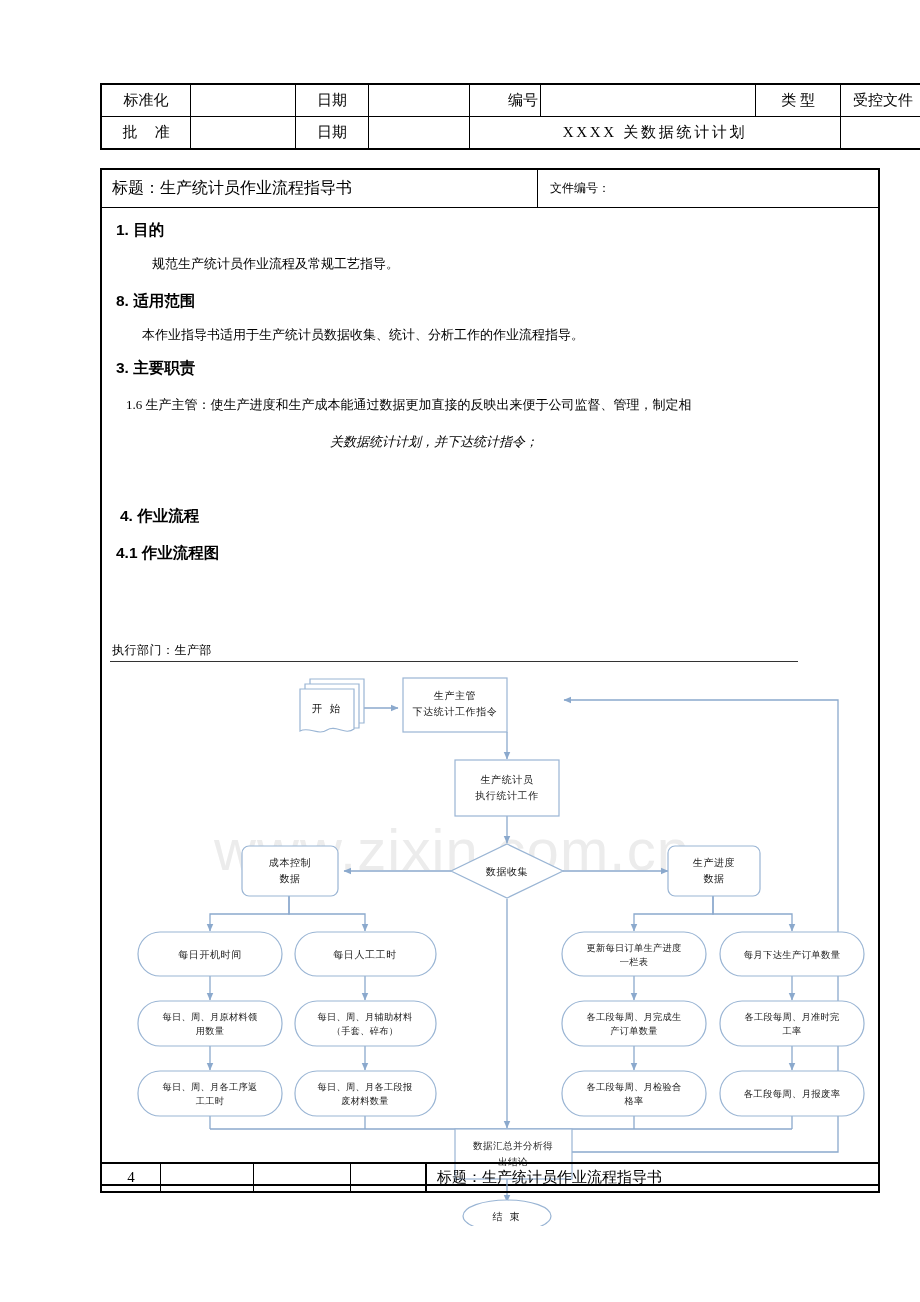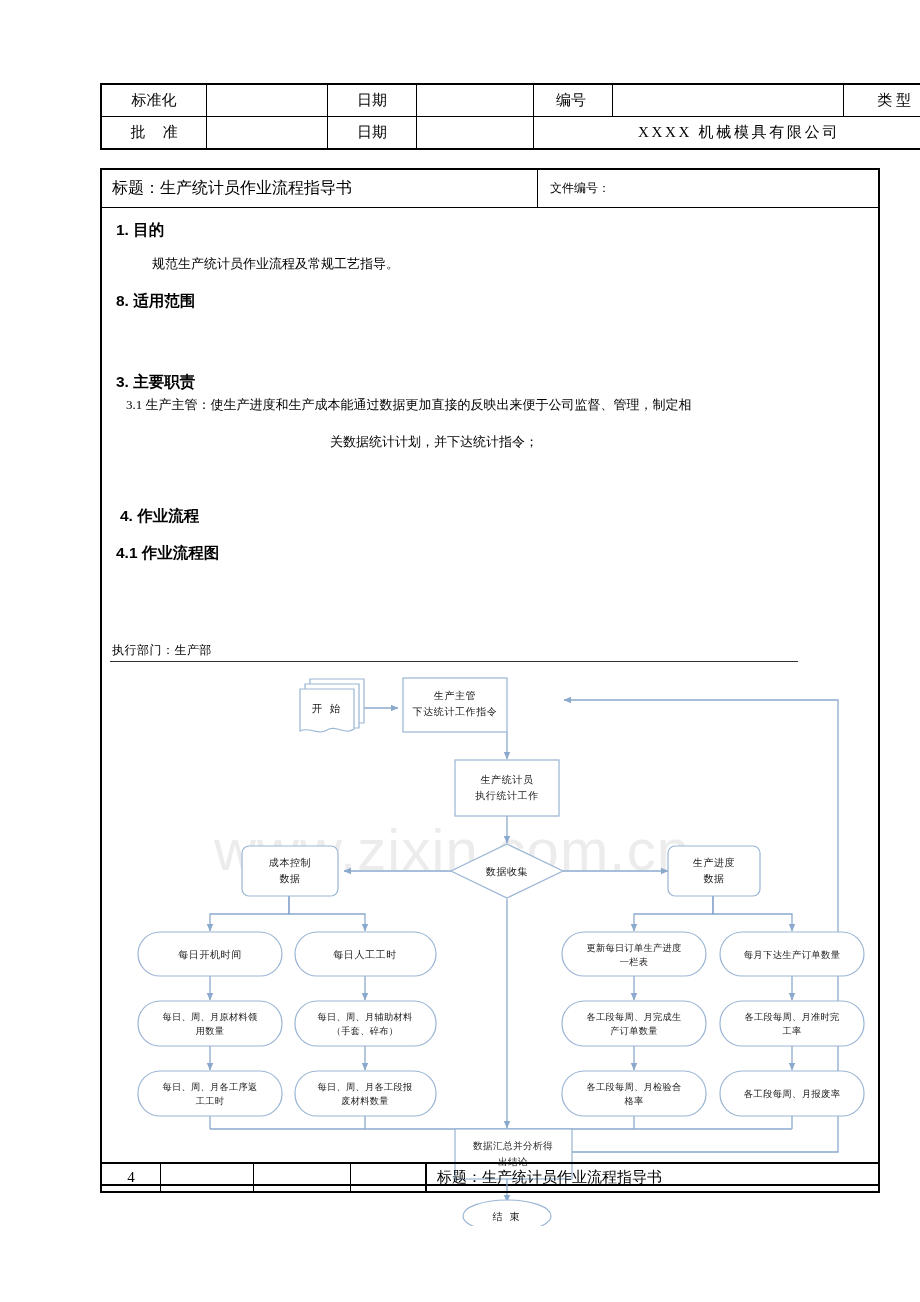--- a/index.html
+++ b/index.html
@@ -31,21 +31,21 @@
     width: 780px;
     border-collapse: collapse;
     table-layout: fixed;
   }
   .hdr-table td {
     border: 1px solid #000;
     height: 31px;
     font-size: 15px;
     text-align: center;
     vertical-align: middle;
-    padding: 0 10px;
+    padding: 0 2px;
     line-height: 1.1;
   }
   .hdr-table .outer-top { border-top: 2px solid #000; }
   .hdr-table .outer-left { border-left: 2px solid #000; }
   .hdr-table .outer-right { border-right: 2px solid #000; }
   .hdr-table .outer-bottom { border-bottom: 2px solid #000; }
   .spaced2 { letter-spacing: 0.45em; padding-left: 0.45em; }
   .company { font-size: 16px; letter-spacing: 0.18em; }
 
   
@@ -177,53 +177,54 @@
 
 <div class="page">
 
   <table class="hdr-table">
     <tbody>
         <tr>
       <td class="outer-top outer-left" style="width:84px">标准化</td>
       <td class="outer-top" style="width:100px"></td>
       <td class="outer-top" style="width:68px">日期</td>
       <td class="outer-top" style="width:96px"></td>
-      <td class="outer-top" style="width:62px;text-align:center;padding-left:6px">编号</td>
+      <td class="outer-top" style="width:62px;text-align:right;padding-left:6px">编号</td>
       <td class="outer-top" style="width:210px"></td>
       <td class="outer-top" style="width:80px">类   型</td>
       <td class="outer-top outer-right" style="width:80px">受控文件</td>
     </tr>
     <tr>
       <td class="outer-left outer-bottom"><span class="spaced2">批  准</span></td>
       <td class="outer-bottom"></td>
       <td class="outer-bottom">日期</td>
       <td class="outer-bottom"></td>
-      <td class="outer-bottom company" colspan="3">XXXX 机械模具有限公司</td>
+      <td class="outer-bottom company" colspan="3">XXXX 关数据统计计划</td>
       <td class="outer-bottom outer-right"></td>
     </tr>
   </tbody>
     </table>
 
   <div class="main-box">
 
     <div class="title-row">
       <div class="title-left">标题：生产统计员作业流程指导书</div>
       <div class="title-right">文件编号：</div>
     </div>
 
     <div class="content">
 
       <div class="abs sec-head" style="left:14px; top:12px;">1. 目的</div>
       <div class="abs para" style="left:50px; top:46px;">规范生产统计员作业流程及常规工艺指导。</div>
 
       <div class="abs sec-head" style="left:14px; top:83px;">8. 适用范围</div>
-
-      <div class="abs sec-head" style="left:14px; top:164px;">3. 主要职责</div>
-      <div class="abs para" style="left:24px; top:187px;">3.1  生产主管：使生产进度和生产成本能通过数据更加直接的反映出来便于公司监督、管理，制定相</div>
-      <div class="abs para" style="left:228px; top:224px;">关数据统计计划，并下达统计指令；</div>
+      <div class="abs para" style="left:40px; top:117px;">本作业指导书适用于生产统计员数据收集、统计、分析工作的作业流程指导。</div>
+
+      <div class="abs sec-head" style="left:14px; top:150px;">3. 主要职责</div>
+      <div class="abs para" style="left:24px; top:187px;">1.6  生产主管：使生产进度和生产成本能通过数据更加直接的反映出来便于公司监督、管理，制定相</div>
+      <div class="abs para" style="left:228px; top:224px;font-style:italic;">关数据统计计划，并下达统计指令；</div>
 
       <div class="abs sec-head" style="left:18px; top:298px;">4. 作业流程</div>
       <div class="abs sec-head" style="left:14px; top:335px;">4.1 作业流程图</div>
 
       <div class="dept-label">执行部门：生产部</div>
       <div class="dept-rule"></div>
       <div class="watermark">www.zixin.com.cn</div>
 
       <svg class="flow" viewBox="0 0 780 1018" width="780" height="1018">
         <defs>

